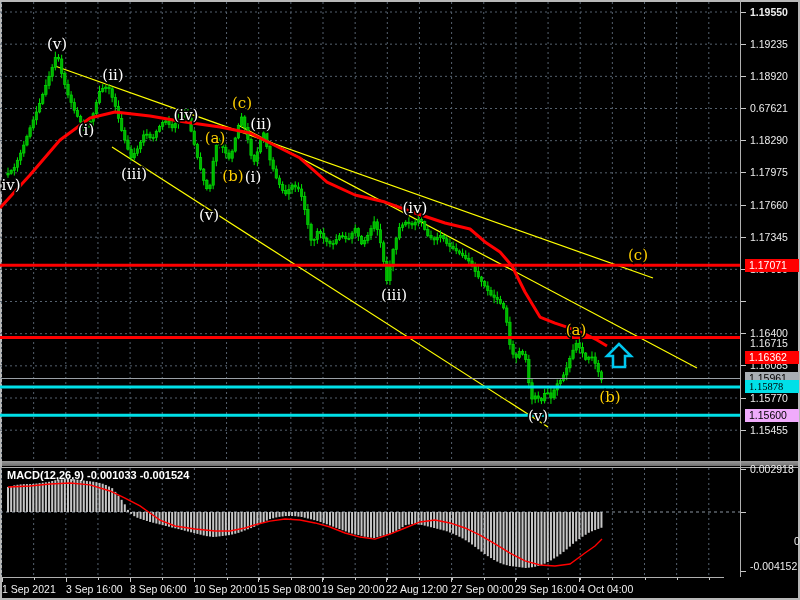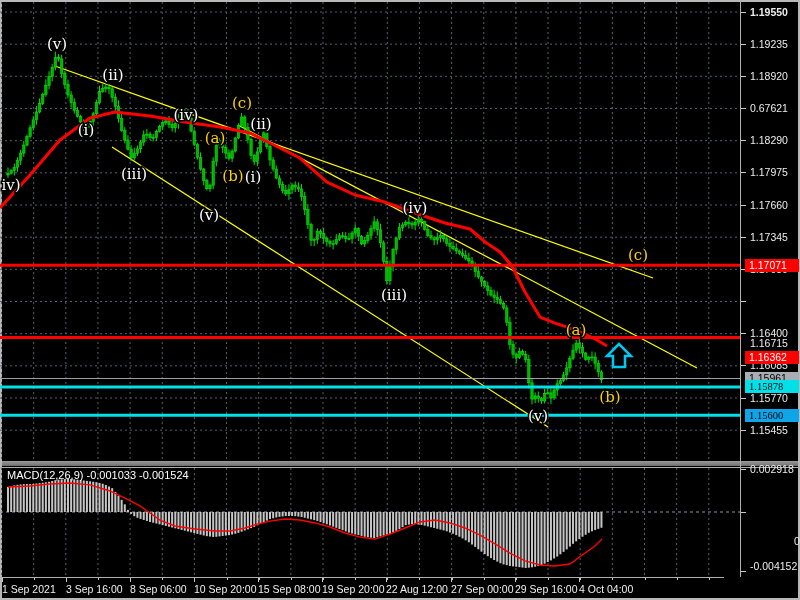--- a/index.html
+++ b/index.html
@@ -2,21 +2,21 @@
 <html><head>
 <meta charset="utf-8">
 <style>
   html,body{margin:0;padding:0;background:#2b2b2b;}
   .screen{position:relative;width:800px;height:600px;background:#000;overflow:hidden;
           box-shadow:inset 0 0 0 2px #b8b8b8;font-family:"Liberation Sans",sans-serif;}
   .screen *{box-sizing:border-box;}
   svg{position:absolute;left:0;top:0;}
   .chart-title{position:absolute;left:7px;top:4px;color:#fff;font-size:11px;font-weight:bold;
                letter-spacing:0px;white-space:pre;}
-  .macd-label{position:absolute;left:7px;top:469px;color:#fff;font-size:11px;font-weight:normal;white-space:pre;}
+  .macd-label{position:absolute;left:7px;top:469px;color:#fff;font-size:11px;font-weight:bold;white-space:pre;}
   .separator{position:absolute;left:2px;top:460px;width:796px;height:7px;
              background:linear-gradient(#9a9a9a,#6e6e6e);border-top:1px solid #000;border-bottom:1px solid #000;}
   .right-axis{position:absolute;left:740px;top:0px;width:60px;height:577px;
               border-left:1px solid #b0b0b0;overflow:visible;}
   .right-axis .tick{position:absolute;left:0;width:5px;height:1px;background:#c8c8c8;}
   .right-axis .ticklabel{position:absolute;left:9px;color:#ececec;font-size:10.5px;white-space:nowrap;}
   .right-axis .chip{position:absolute;left:4px;width:54px;height:13px;font-size:10.5px;line-height:13px;
                     padding-left:4px;white-space:nowrap;}
   .bottom-axis{position:absolute;left:0;top:577px;width:724px;height:23px;border-top:1px solid #b0b0b0;}
   .bottom-axis .tick{position:absolute;top:0;width:1px;background:#c8c8c8;}
@@ -725,21 +725,21 @@
       <div class="tick" style="top: 469.481px;"></div>
       <div class="ticklabel" style="top: 463.481px;">0.002918</div>
       <div class="tick" style="top: 511.5px;"></div>
       <div class="ticklabel" style="top: 535px; margin-left: 44px;">0.000000</div>
       <div class="tick" style="top: 571.289px;"></div>
       <div class="ticklabel" style="top: 560px;">-0.004152</div>
       <div class="chip" style="top: 258.655px; background: rgb(255, 0, 0); color: rgb(255, 255, 255);">1.17071</div>
       <div class="chip" style="top: 331.059px; background: rgb(255, 0, 0); color: rgb(255, 255, 255); margin-top: 20px;">1.16362</div>
       <div class="chip" style="top: 372.009px; background: rgb(168, 174, 180); color: rgb(0, 0, 0);">1.15961</div>
       <div class="chip" style="top: 380.485px; background: rgb(0, 224, 232); color: rgb(0, 0, 0); font-family: Liberation Serif, serif;">1.15878</div>
-      <div class="chip" style="top: 408.874px; background: #0ea5e9; color: rgb(0, 0, 0); font-family: Liberation Serif, serif;">1.15600</div>
+      <div class="chip" style="top: 408.874px; background: #f0abfc; color: rgb(0, 0, 0);">1.15600</div>
     </div>
   <div class="bottom-axis" id="timeAxis">
       <div class="tick" style="left: 1.5px; height: 2px;"></div>
       <div class="tick" style="left: 33.65px; height: 2px;"></div>
       <div class="tick" style="left: 65.8px; height: 2px;"></div>
       <div class="tick" style="left: 97.95px; height: 2px;"></div>
       <div class="tick" style="left: 130.1px; height: 2px;"></div>
       <div class="tick" style="left: 162.25px; height: 2px;"></div>
       <div class="tick" style="left: 194.4px; height: 2px;"></div>
       <div class="tick" style="left: 226.55px; height: 2px;"></div>

